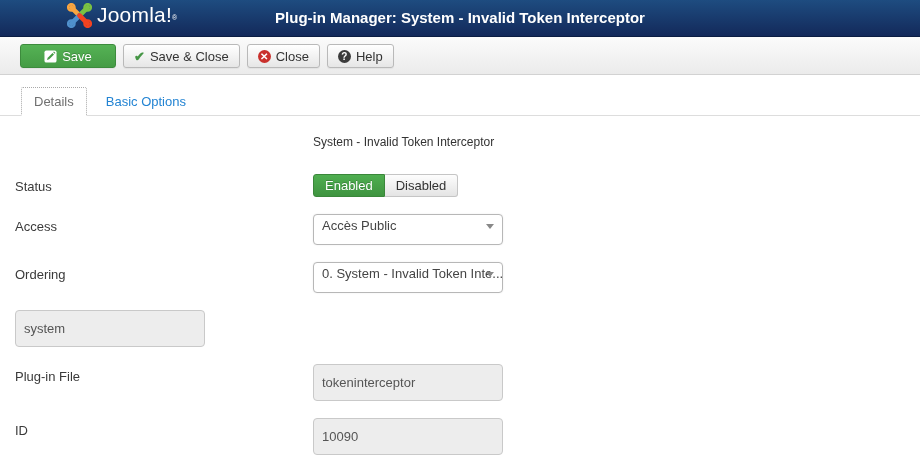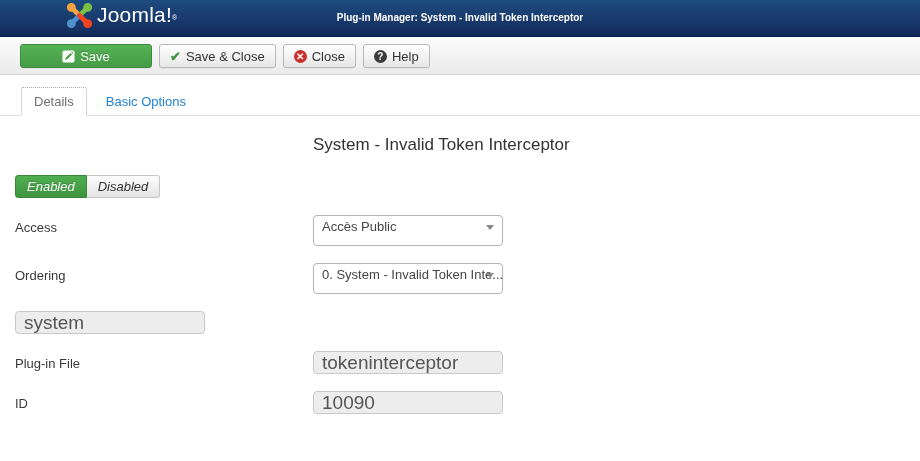--- a/index.html
+++ b/index.html
@@ -10,34 +10,34 @@
   .navbar { position:relative; height:37px;
             background:linear-gradient(to bottom,#1e4c80,#13295a);
             border-bottom:1px solid #0b1d42; }
   .brand { position:absolute; left:67px; top:0; height:30px;
            display:flex; align-items:center; }
   .brand-logo { width:25px; height:25px; margin-right:5px; }
   .brand-text { color:#fff; font-size:21px; letter-spacing:.2px; }
   .brand-reg { color:#fff; font-size:7px; vertical-align:top; position:relative; top:2px;}
   .page-title { position:absolute; left:0; right:0; top:0; height:52px;
                 line-height:36px; text-align:center; color:#fff;
-                font-size:10px; font-weight:bold; }
+                font-size:15px; font-weight:bold; }
 
   
   .toolbar { height:38px; background:linear-gradient(#fbfbfb,#ebebeb);
              border-bottom:1px solid #d2d2d2; padding:7px 0 0 20px;
              display:flex; align-items:flex-start; }
   .btn { display:inline-flex; align-items:center; justify-content:center;
          gap:5px; height:24px; padding:0 10px; margin-right:7px;
          font-size:13px; color:#333; cursor:pointer;
          background:linear-gradient(#ffffff,#e6e6e6);
          border:1px solid #b9b9b9; border-radius:3px;
          box-shadow:0 1px 1px rgba(0,0,0,.05); }
   .btn-success { background:linear-gradient(#55b255,#459c45);
-                 border-color:#3d8b3d; color:#fff; width:132px;
+                 border-color:#3d8b3d; color:#fff; width:96px;
                  text-shadow:0 -1px 0 rgba(0,0,0,.2);align-items:center; }
   .ico { display:inline-block; }
   .ico-circle { width:13px; height:13px; border-radius:50%; color:#fff;
                 font-size:10px; line-height:13px; text-align:center;
                 font-weight:bold; }
   .ico-red { background:#c9302c; }
   .ico-dark { background:#3b3b3b; }
   .ico-check { color:#469646; font-size:13px; line-height:13px; font-weight:bold; }
 
   
@@ -46,43 +46,43 @@
   .tab { font-size:13px; padding:6px 12px; margin-bottom:-1px; cursor:pointer; }
   .tab-active { color:#707070; background:#fff; border:1px dotted #a9a9a9;
                 border-bottom:1px solid #fff; border-radius:2px 2px 0 0; }
   .tab-link { color:#2384d3; margin-left:9px; padding:6px 10px 7px; }
 
   
   .form { padding:18px 0 0 15px; }
   .frow { display:flex; align-items:flex-start; margin-bottom:17px; min-height:23px; }
   .flabel { width:298px; font-size:13px; color:#3a3a3a; padding-top:5px; }
   .flabel-narrow { width:135px; font-size:13px; color:#3a3a3a; padding-top:5px; }
-  .ftitle { font-size:17px; color:#333; padding-top:1px; margin-bottom:3px; }
+  .ftitle { font-size:12px; color:#333; padding-top:1px; margin-bottom:3px; }
 
   .state-group { display:inline-flex; }
   .state-btn { height:23px; line-height:21px; padding:0 11px; font-size:13px;
-               cursor:pointer;font-style:italic; }
+               cursor:pointer; }
   .state-on { background:linear-gradient(#4fae50,#3f9440); color:#fff;
               border:1px solid #3a873a; border-radius:3px 0 0 3px;
               text-shadow:0 -1px 0 rgba(0,0,0,.2); }
   .state-off { background:linear-gradient(#fdfdfd,#e4e4e4); color:#333;
                border:1px solid #c5c5c5; border-left:none;
                border-radius:0 3px 3px 0; }
 
   .sel { position:relative; width:190px; height:31px; background:#fff;
          border:1px solid #b7b7b7; border-radius:4px; cursor:pointer;
          box-shadow:0 0 2px rgba(0,0,0,.08); }
   .sel-text { display:block; padding:0 22px 0 8px; font-size:13px; color:#444;
               line-height:21px; white-space:nowrap; overflow:hidden; }
   .sel-arrow { position:absolute; right:8px; top:9px; width:0; height:0;
                border-left:4px solid transparent; border-right:4px solid transparent;
                border-top:5px solid #888; }
 
-  .ro-input { width:190px; height:23px; background:#ededed; border:1px solid #c9c9c9;
-              border-radius:4px; font-size:19px; color:#555; padding:0 8px;
+  .ro-input { width:190px; height:37px; background:#ededed; border:1px solid #c9c9c9;
+              border-radius:4px; font-size:13px; color:#555; padding:0 8px;
               font-family:"Liberation Sans", sans-serif; }
 
   .desc-text { font-size:13px; color:#979797; padding-top:2px; }
 </style>
 </head>
 <body>
 
 <div class="navbar">
   <div class="brand">
     <svg class="brand-logo" viewBox="0 0 26 26">
@@ -130,20 +130,21 @@
 </div>
 
 <div class="form">
 
   <div class="frow">
     <div class="flabel"></div>
     <div class="ftitle">System - Invalid Token Interceptor</div>
   </div>
 
   <div class="frow">
+    <div class="flabel">Status</div>
     <div class="state-group">
       <div class="state-btn state-on">Enabled</div>
       <div class="state-btn state-off">Disabled</div>
     </div>
   </div>
 
   <div class="frow">
     <div class="flabel">Access</div>
     <div class="sel">
       <span class="sel-text">Accès Public</span>

